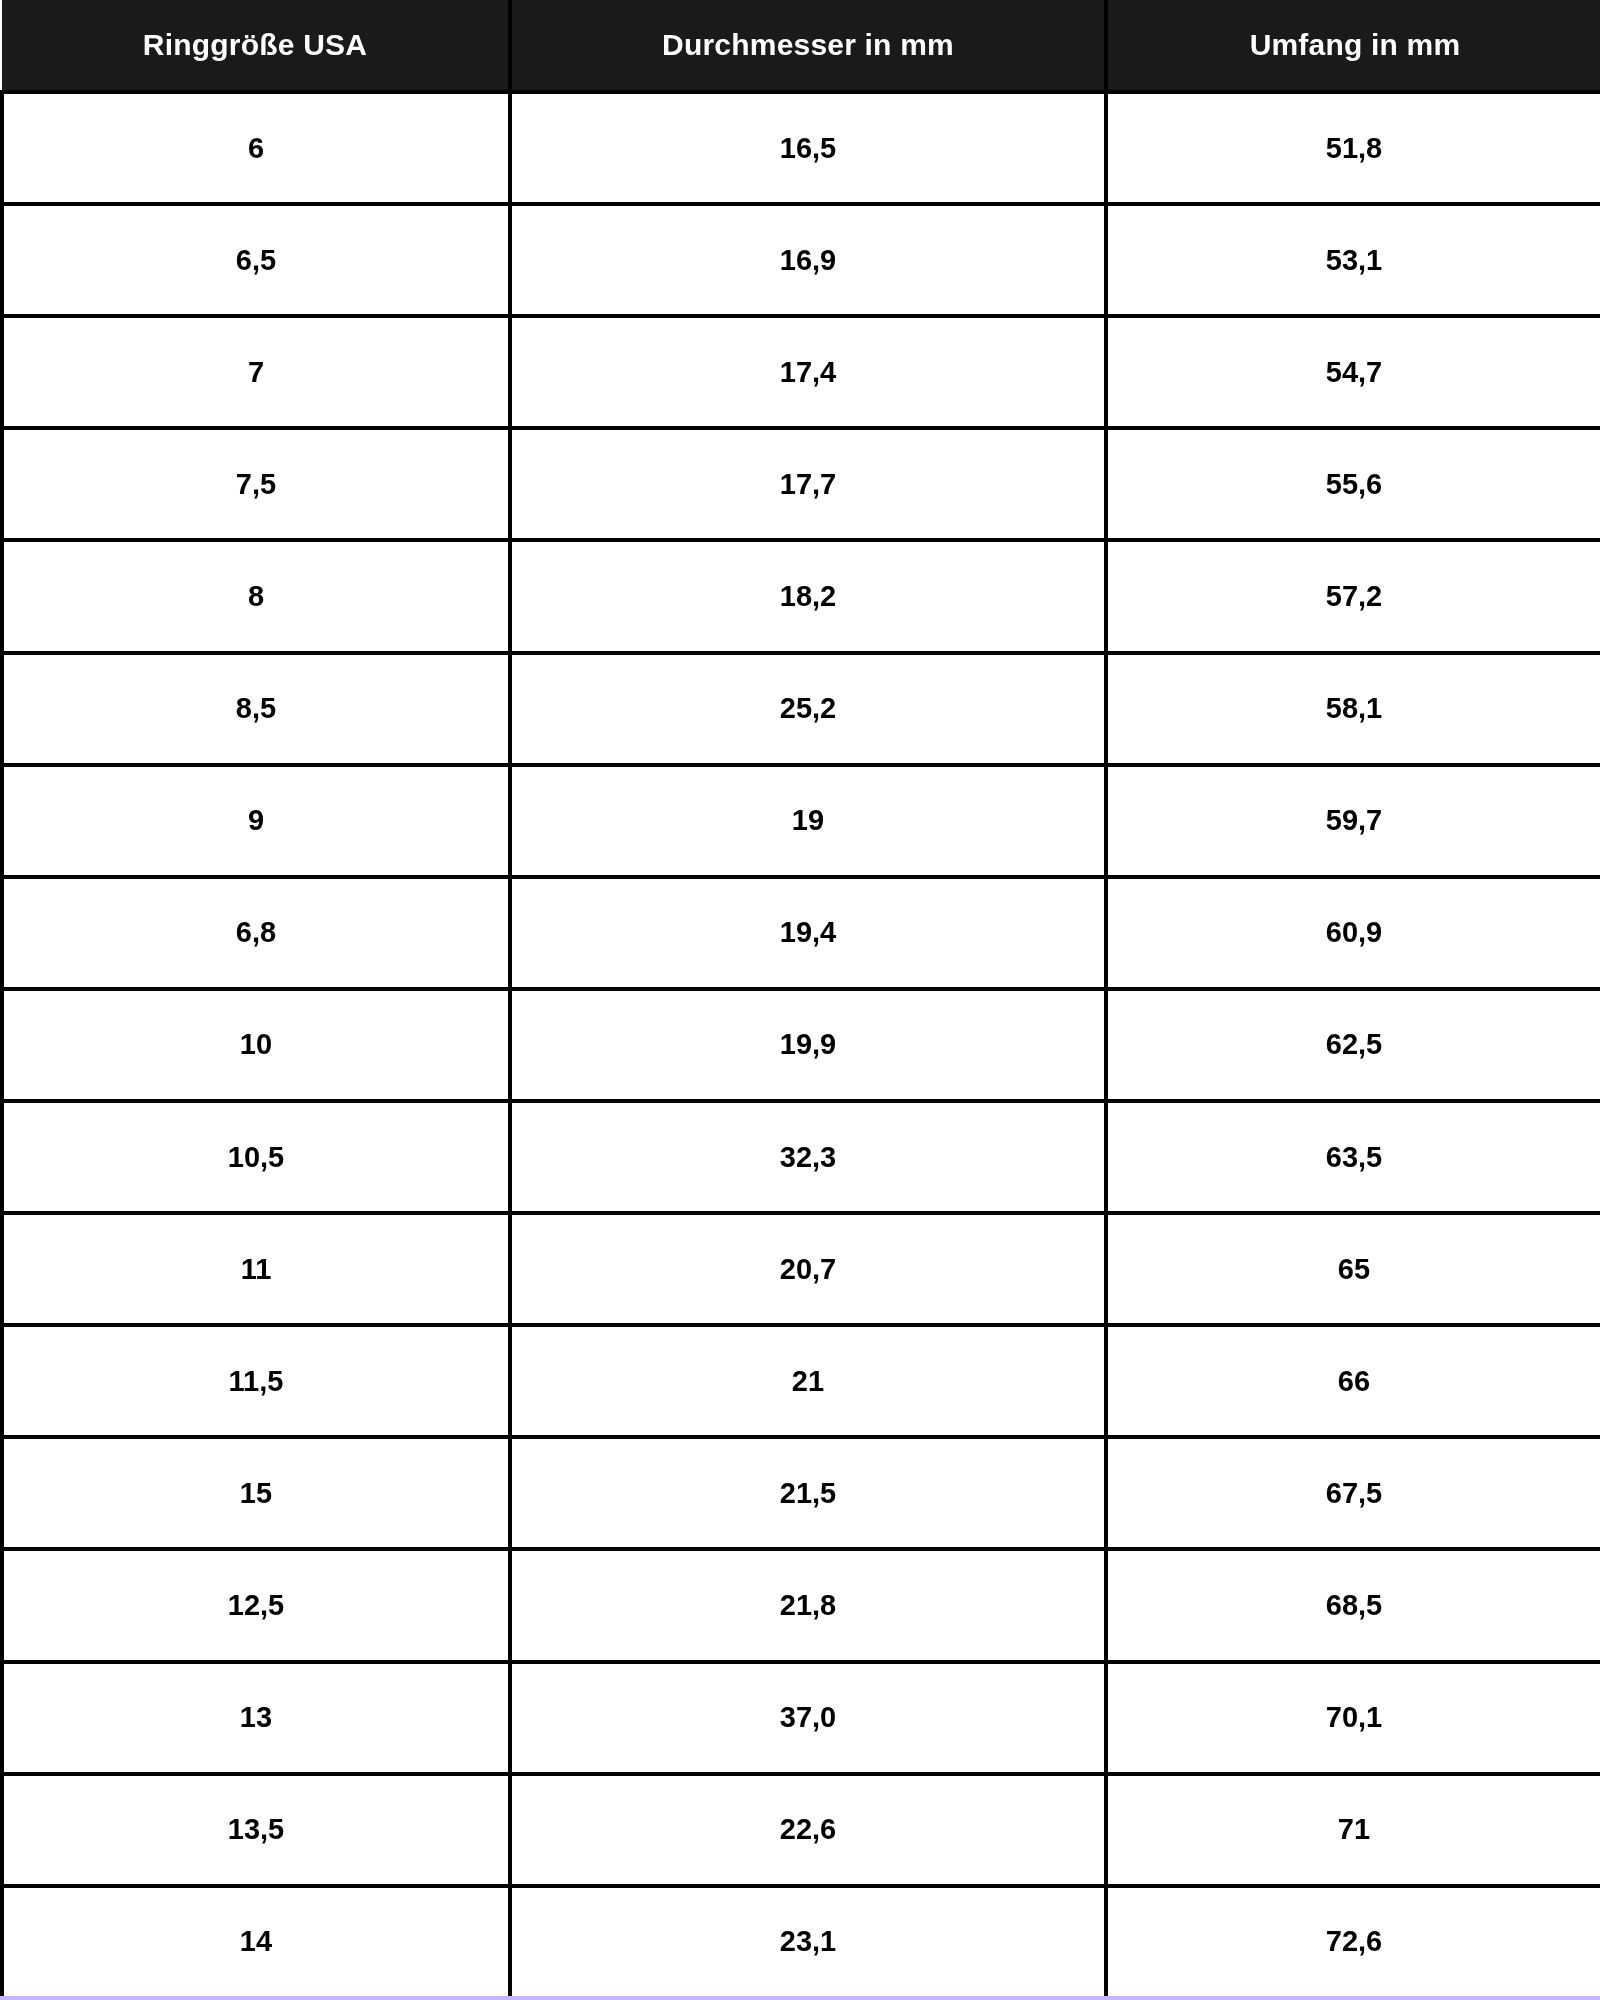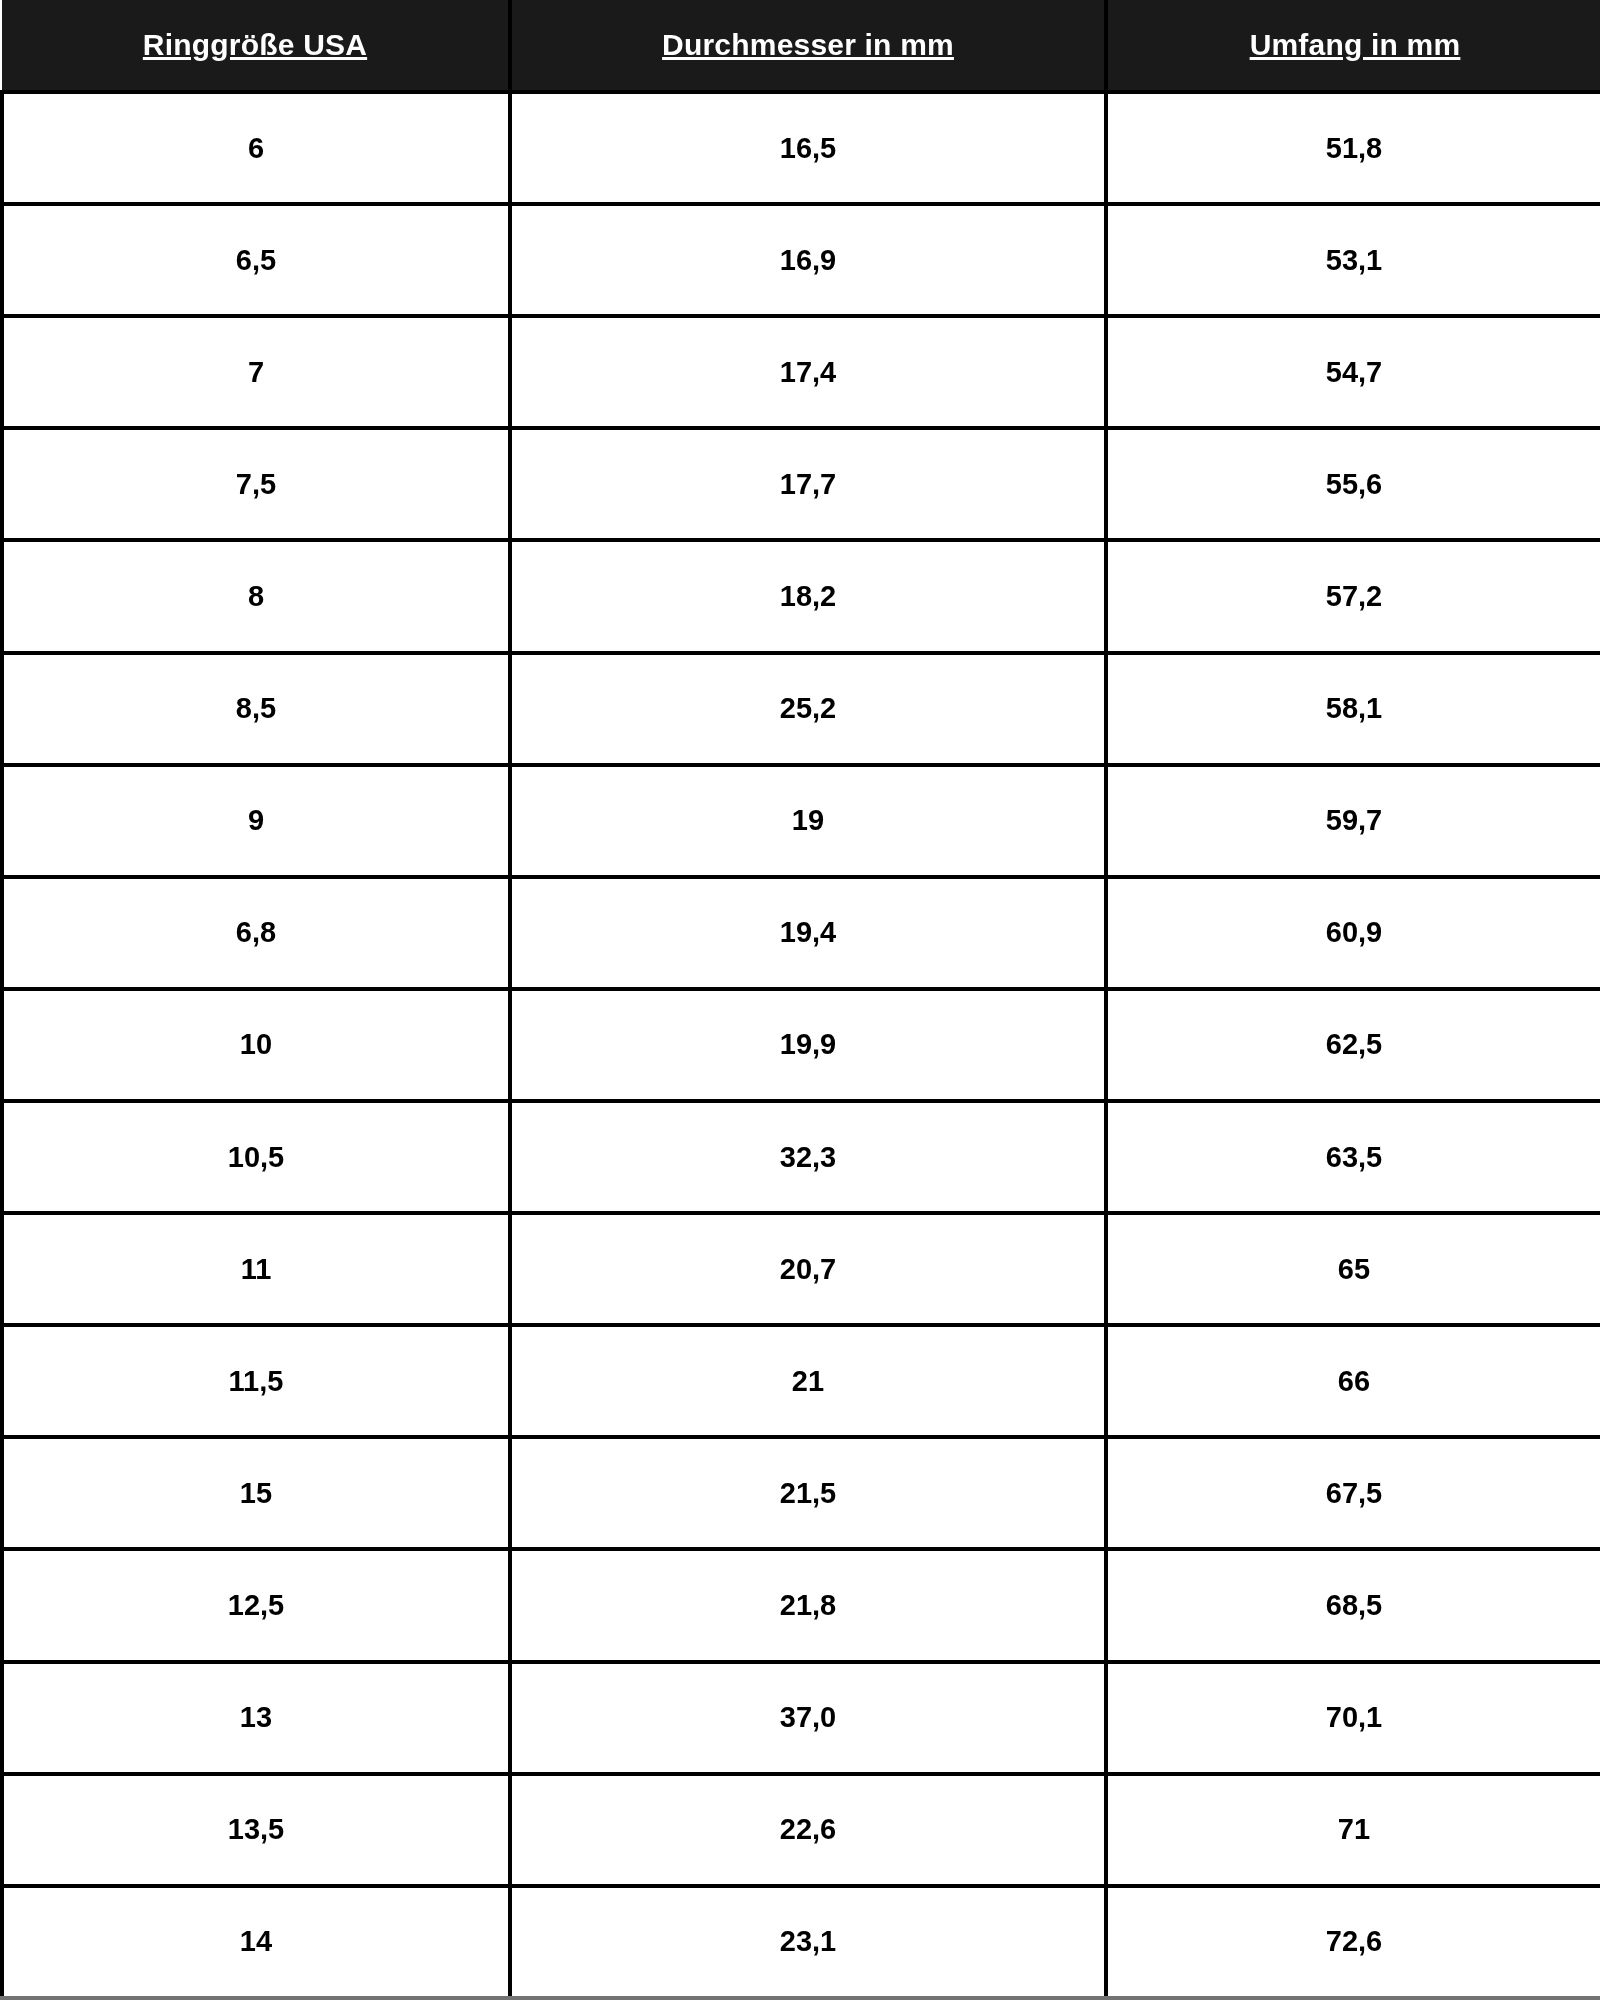--- a/index.html
+++ b/index.html
@@ -34,21 +34,20 @@
     background: #1a1a1a;
     color: #ffffff;
     font-size: 30px;
     font-weight: bold;
     text-align: center;
     vertical-align: middle;
     letter-spacing: 0.2px;
     border: 0;
     border-right: 4px solid #000000;
     padding: 0;
-    text-decoration: underline;
   }
   th:last-child { border-right: 0; }
 
   
   tbody tr {
     height: 112px;
   }
   td {
     background: #ffffff;
     color: #000000;
@@ -60,21 +59,21 @@
     border-top: 4px solid #000000;
     border-right: 4px solid #000000;
   }
   td:first-child {
     border-left: 4px solid #000000;
   }
   td:last-child {
     border-right: 4px solid #000000;
   }
   tbody tr:last-child td {
-    border-bottom: 4px solid #737373;
+    border-bottom: 4px solid #c4b5fd;
   }
 </style>
 </head>
 <body>
 
 <table id="ring-size-table">
   <colgroup>
     <col class="c-size">
     <col class="c-diam">
     <col class="c-circ">

